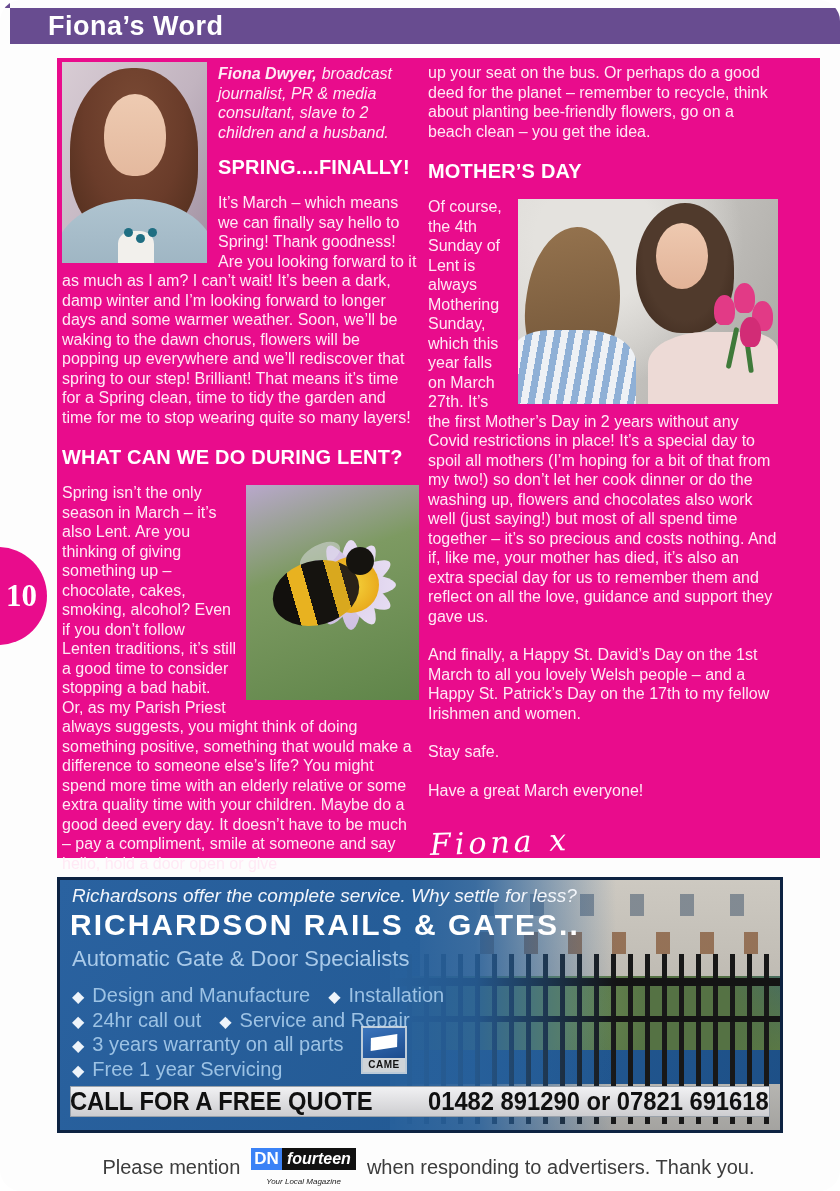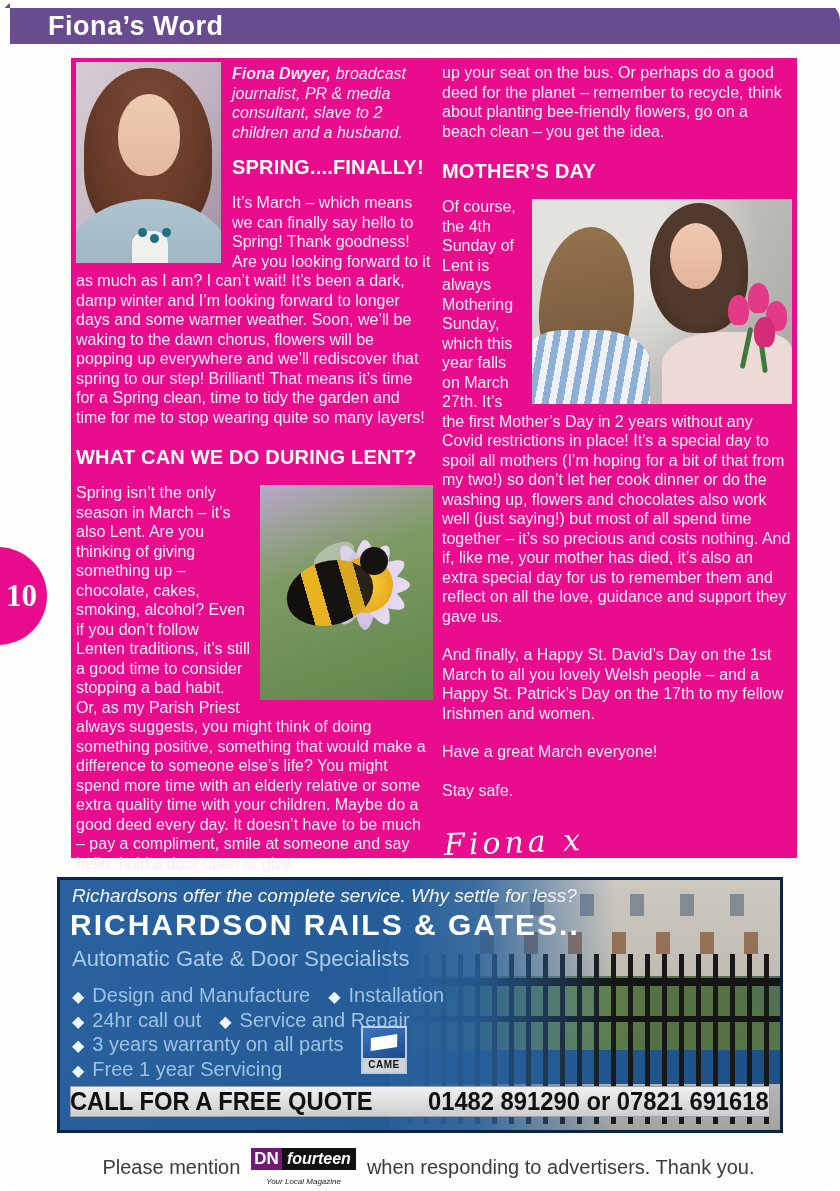--- a/index.html
+++ b/index.html
@@ -9,21 +9,21 @@
   .header-bar{position:absolute;left:10px;right:0;top:8px;height:36px;background:#684C90;}
   .header-corner{position:absolute;left:0;top:0;width:10px;height:8px;background:#684C90;}
   .header-title{position:absolute;left:38px;top:0;height:36px;line-height:36px;
         color:#fff;font-weight:bold;font-size:27px;letter-spacing:0.5px;}
   
   .pagenum{position:absolute;left:-51px;top:547px;width:98px;height:98px;border-radius:50%;
         background:#E90C8C;}
   .pagenum span{position:absolute;left:57px;top:50%;transform:translateY(-50%);
         font-family:"Liberation Serif","DejaVu Serif",serif;font-weight:bold;font-size:31px;color:#fff;}
   
-  .panel{position:absolute;left:71px;top:58px;width:726px;height:800px;background:#E90C8C;color:#FFE9F5;}
+  .panel{position:absolute;left:57px;top:58px;width:726px;height:800px;background:#E90C8C;color:#FFE9F5;padding-left:37px;}
   .col-left{position:absolute;left:5px;top:4px;width:357px;}
   .col-right{position:absolute;left:371px;top:5px;width:350px;}
   .panel p{margin:0 0 19px 0;font-size:16px;line-height:19.5px;color:#FFE9F5;}
   .panel h2{margin:0 0 14px 0;font-size:20px;line-height:23px;color:#fff;font-weight:bold;letter-spacing:0.2px;}
   .intro{font-style:italic;font-size:19px;line-height:26px;color:#fff;margin:2px 0 14px 0 !important;}
   .intro-name{font-weight:bold;margin-right:5px;}
   .sig{font-family:"DejaVu Serif","Liberation Serif",serif;font-style:italic;font-size:30px;
         letter-spacing:4px;color:#fff;transform:rotate(-2deg);transform-origin:left;
         display:inline-block;margin:8px 0 14px 2px;}
   .social{font-weight:bold;font-size:15.5px;color:#fff;letter-spacing:0.2px;
@@ -106,21 +106,21 @@
       font-weight:bold;font-size:10px;text-align:center;line-height:14px;letter-spacing:0.5px;}
   .cta{position:absolute;left:10px;right:10px;bottom:13px;height:31px;z-index:4;
       background:linear-gradient(180deg,#f2f2f4,#cccccf);box-shadow:inset 0 0 0 1px #9aa2ab;
       display:flex;align-items:center;justify-content:center;gap:38px;}
   .cta span{font-weight:bold;font-size:25px;color:#101010;white-space:nowrap;transform:scaleX(0.95);}
   
   .footer{position:absolute;left:0;right:0;top:1143px;height:48px;display:flex;align-items:center;
       justify-content:center;gap:11px;font-size:20px;color:#3c3c3c;padding-left:17px;}
   .dn-logo{display:inline-block;}
   .dn-bar{display:flex;background:#111;height:22px;align-items:stretch;}
-  .dn-dn{background:#701a75;color:#fff;font-weight:bold;font-size:17px;padding:0 3px;
+  .dn-dn{background:#3b82f6;color:#fff;font-weight:bold;font-size:17px;padding:0 3px;
       display:flex;align-items:center;}
   .dn-fourteen{color:#fff;font-weight:bold;font-style:italic;font-size:16px;padding:0 5px;
       display:flex;align-items:center;}
   .dn-tag{display:block;font-size:8px;font-style:italic;color:#222;text-align:center;margin-top:7px;}
   .clearfix::after{content:"";display:block;clear:both;}
 </style>
 </head>
 <body>
 
 <div id="page">
@@ -185,22 +185,22 @@
           <div class="ph-layer stem" style="left:228px;top:132px;transform:rotate(-8deg);"></div>
           <div class="ph-layer tulip" style="left:196px;top:96px;"></div>
           <div class="ph-layer tulip" style="left:216px;top:84px;"></div>
           <div class="ph-layer tulip" style="left:234px;top:102px;"></div>
           <div class="ph-layer tulip" style="left:222px;top:118px;background:#d22c76;"></div>
         </div>
         <p>Of course, the 4th Sunday of Lent is always Mothering Sunday, which this year falls on March 27th. It’s the first Mother’s Day in 2 years without any Covid restrictions in place! It’s a special day to spoil all mothers (I’m hoping for a bit of that from my two!) so don’t let her cook dinner or do the washing up, flowers and chocolates also work well (just saying!) but most of all spend time together – it’s so precious and costs nothing.  And if, like me, your mother has died, it’s also an extra special day for us to remember them and reflect on all the love, guidance and support they gave us.</p>
       </div>
 
       <p>And finally, a Happy St. David’s Day on the 1st March to all you lovely Welsh people – and a Happy St. Patrick’s Day on the 17th to my fellow Irishmen and women.</p>
+      <p>Stay safe.</p>
       <p>Have a great March everyone!</p>
-      <p>Stay safe.</p>
       <div class="sig">Fiona x</div>
       <div class="social">Twitter: @fionadwyer  •  Facebook: Fiona Dwyer PR</div>
     </div>
   </div>
 
   <div class="ad">
     <div class="ad-photo">
       <div class="ad-building">
         <div class="ad-windows"></div>
         <div class="ad-windows ad-windows2"></div>

